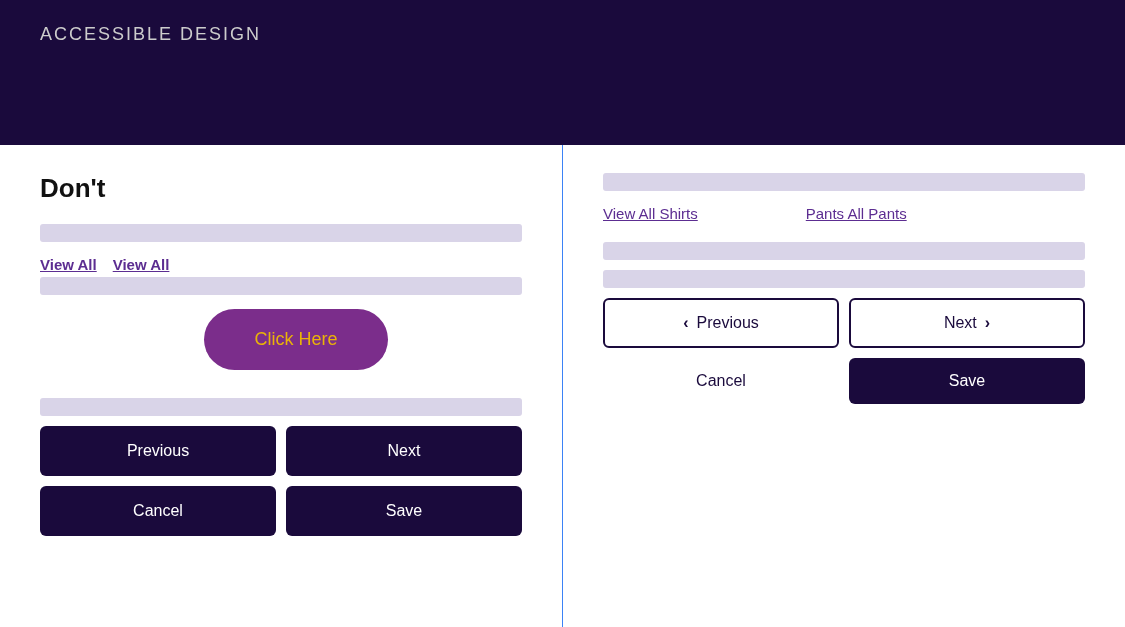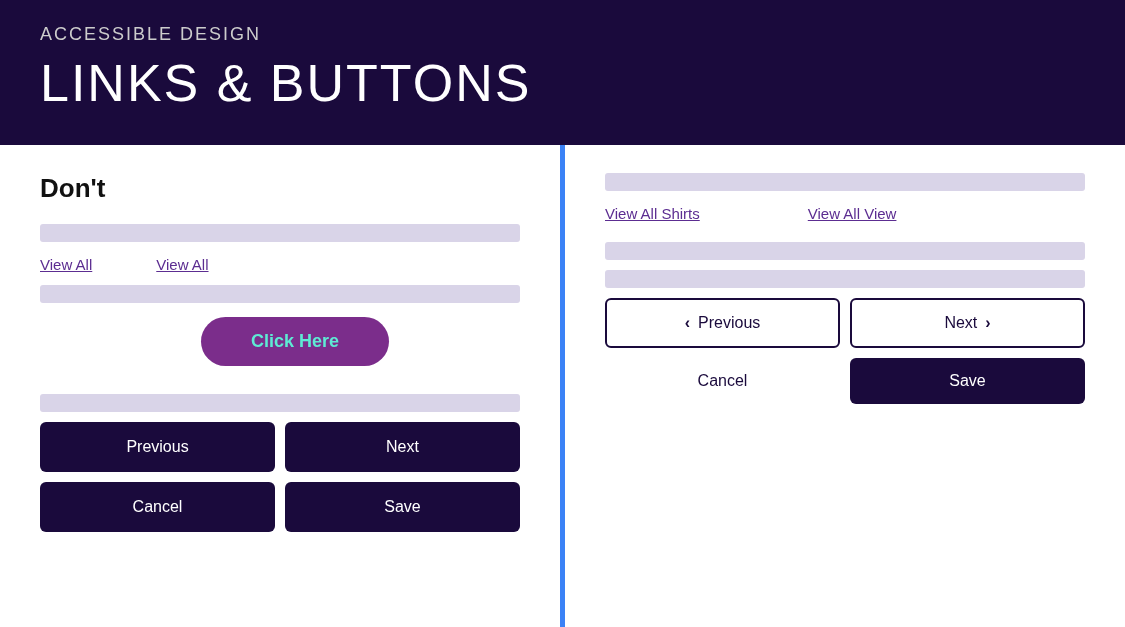--- a/index.html
+++ b/index.html
@@ -39,21 +39,21 @@
     }
 
     
     .panel {
       flex: 1;
       padding: 28px 40px;
       position: relative;
     }
 
     .panel-left {
-      border-right: 5px solid #3b82f6;
+      border-right: 1px solid #3b82f6;
     }
 
     .panel-title {
       font-size: 26px;
       font-weight: 700;
       color: #111;
       margin-bottom: 20px;
     }
 
     
@@ -62,40 +62,41 @@
       border-radius: 3px;
       height: 18px;
       margin-bottom: 16px;
     }
     .placeholder-bar.wide { width: 100%; }
     .placeholder-bar.medium { width: 100%; height: 18px; }
 
     
     .links-row {
       display: flex;
-      gap: 64px;
-      margin-bottom: 8px;
+      gap: 16px;
+      margin-bottom: 0;
       padding: 4px 0;
+      font-weight: bold;
     }
     .link-item {
       color: #5c2d91;
       text-decoration: underline;
       font-size: 15px;
       cursor: pointer;
     }
 
     
     .btn-click-here {
       background: #7b2d8b;
-      color: #5eead4;
+      color: #eab308;
       border: none;
       border-radius: 40px;
-      padding: 14px 50px;
+      padding: 20px 50px;
       font-size: 18px;
-      font-weight: 700;
+      font-weight: 400;
       cursor: pointer;
       margin: 4px 0 12px 30px;
     }
 
     
     .nav-buttons-grid {
       display: grid;
       grid-template-columns: 1fr 1fr;
       gap: 10px;
       width: 100%;
@@ -202,21 +203,20 @@
 
     .section-spacing {
       margin-bottom: 10px;
     }
   </style>
 </head>
 <body>
 
 <div class="header">
   <div class="header-subtitle">ACCESSIBLE DESIGN</div>
-  <div class="header-title">LINKS &amp; BUTTONS</div>
 </div>
 
 <div class="main">
 
   <div class="panel panel-left">
     <div class="panel-title">Don't</div>
 
     <div class="placeholder-bar wide section-spacing"></div>
 
     <div class="links-row">
@@ -239,21 +239,21 @@
       <button class="btn-nav-dont">Save</button>
     </div>
   </div>
 
   <div class="panel">
 
     <div class="placeholder-bar wide section-spacing"></div>
 
     <div class="do-links-row">
       <a class="link-item">View All Shirts</a>
-      <a class="link-item">View All View</a>
+      <a class="link-item">Pants All Pants</a>
     </div>
 
     <div class="placeholder-bar medium section-spacing"></div>
 
 
     <div class="placeholder-bar wide section-spacing"></div>
 
     <div class="nav-buttons-do-grid">
       <button class="btn-prev-do">
         <span class="chevron">‹</span>

